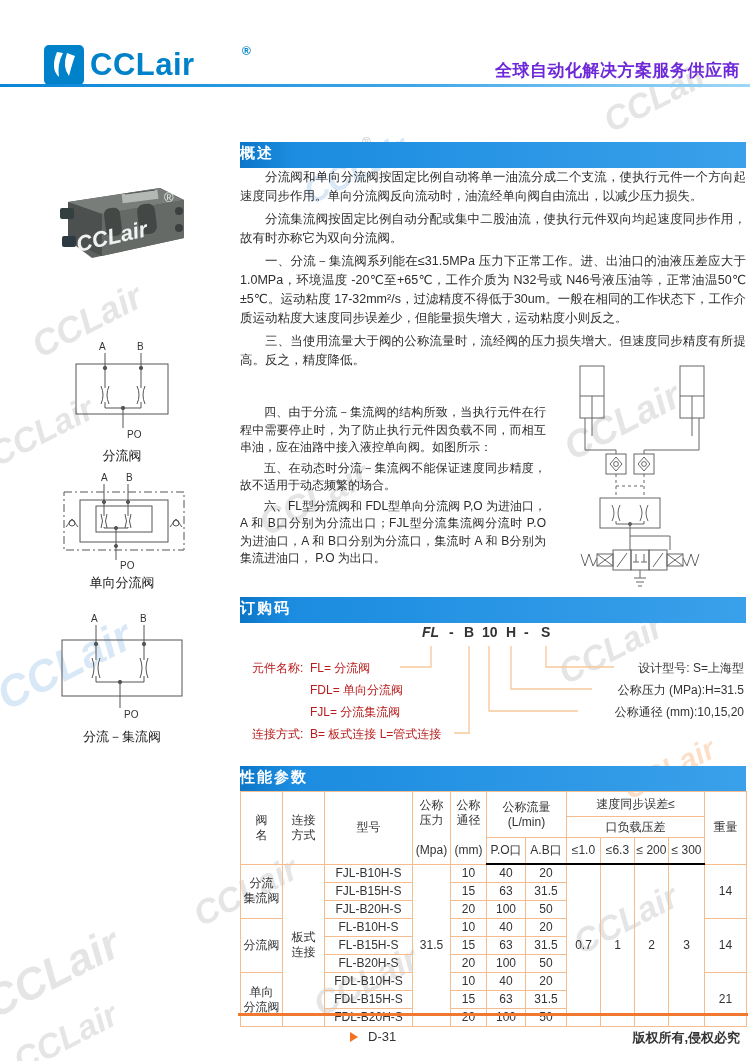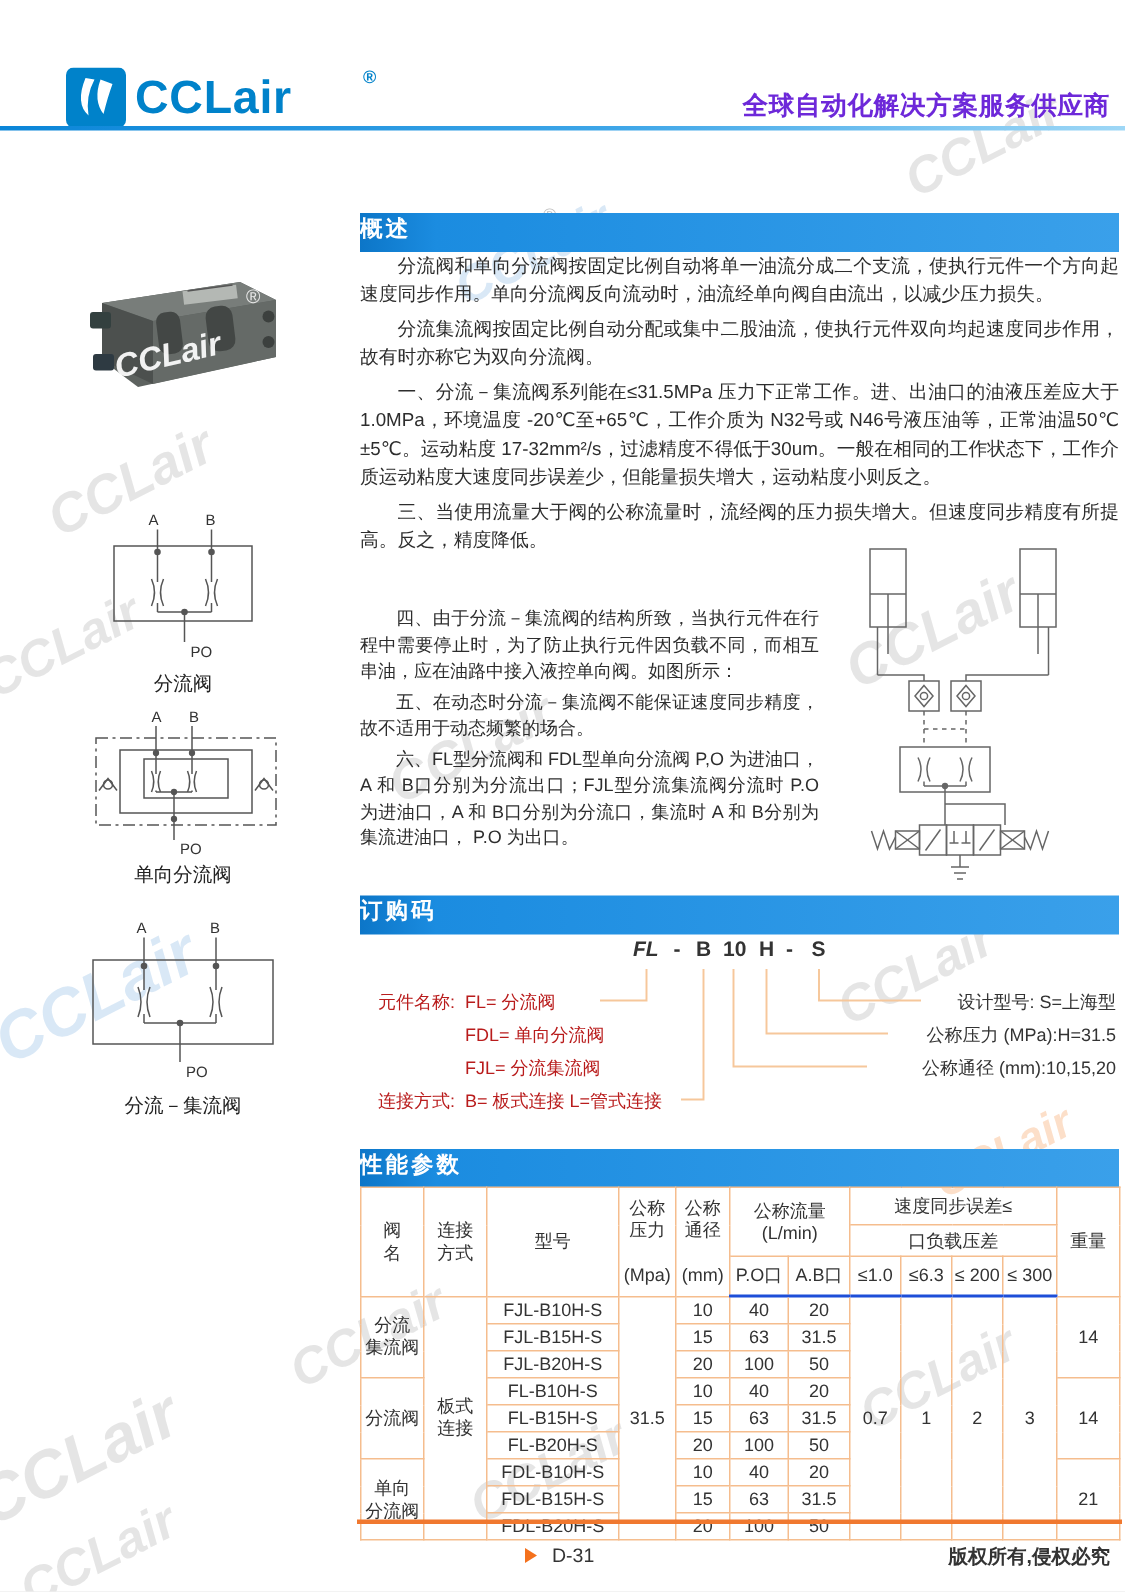--- a/index.html
+++ b/index.html
@@ -52,21 +52,21 @@
   .order-left .k{display:inline-block;width:58px;font-weight:normal;}
   .order-right{position:absolute;right:6px;font-size:12px;color:#333;text-align:right;}
 
   
   table.perf{position:absolute;left:240px;top:791px;width:506px;border-collapse:collapse;
              font-size:12px;color:#333;text-align:center;table-layout:fixed;}
   table.perf td{border:1px solid #f5bd8e;padding:0;white-space:pre-line;line-height:1.25;}
   tr.h1 td{height:24px;}
   tr.h2 td{height:20px;}
   tr.h3 td{height:25px;}
-  tr.h3 td{border-bottom:2px solid #1d4ed8;text-align:center;}
+  tr.h3 td{border-bottom:2px solid #000000;text-align:center;}
   tr.dr td{height:17px;font-size:12px;}
   td.model{text-align:center;}
   .table-bottom{position:absolute;left:238px;top:1013px;width:510px;height:3px;background:#f0782f;}
 
   
   .footer-page{position:absolute;left:368px;top:1029px;font-size:13px;color:#333;}
   .footer-tri{position:absolute;left:350px;top:1032px;width:0;height:0;
               border-left:8px solid #f4711d;border-top:5px solid transparent;border-bottom:5px solid transparent;}
   .footer-copy{position:absolute;right:10px;top:1029px;font-size:13px;font-weight:bold;color:#333;}
 

